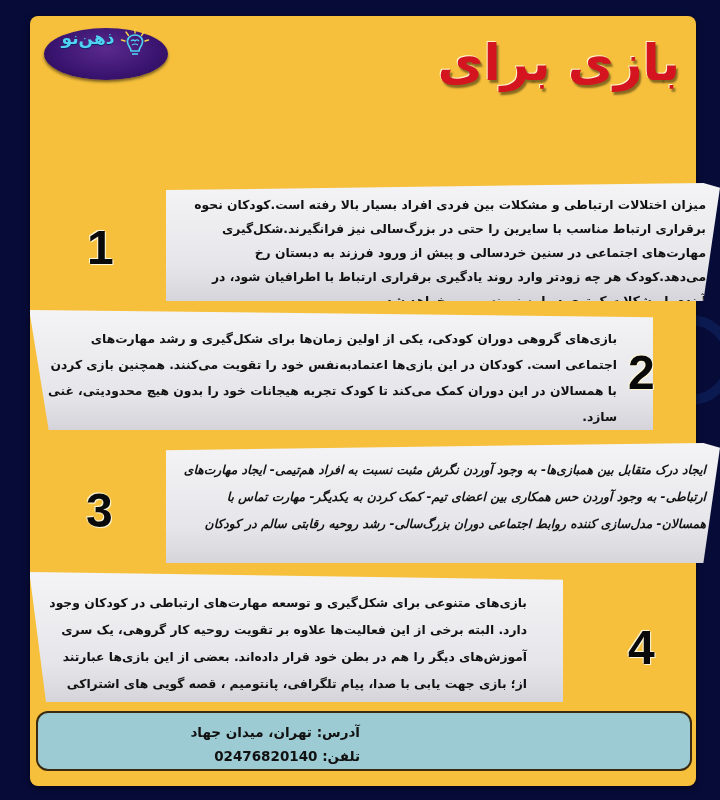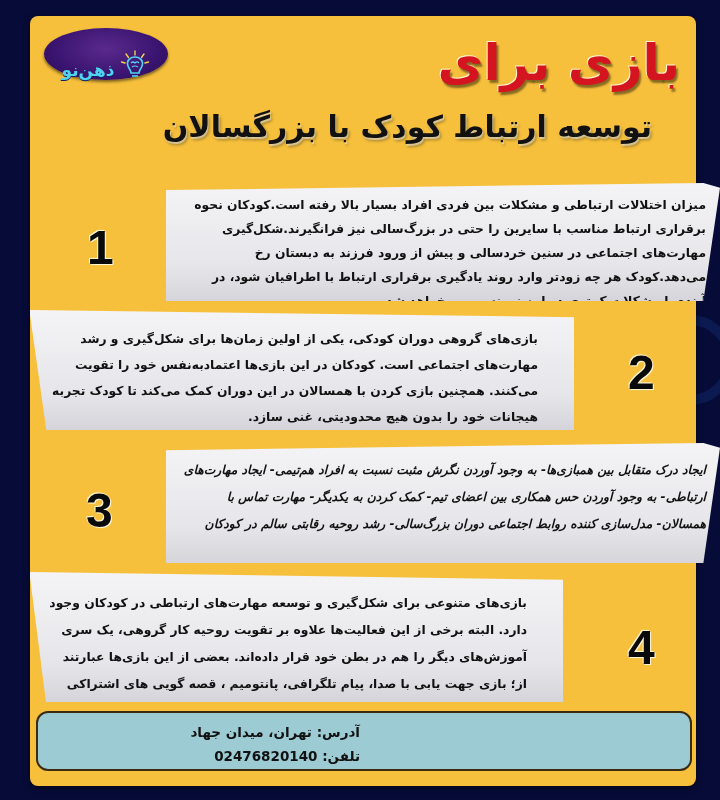--- a/index.html
+++ b/index.html
@@ -17,21 +17,21 @@
       position: absolute; left: 30px; top: 16px; width: 666px; height: 770px;
       background: #f6c03c;
       border-radius: 8px;
       box-shadow: 0 2px 6px rgba(0,0,0,0.6);
     }
     .logo {
       position: absolute; left: 44px; top: 28px; width: 124px; height: 52px;
       border-radius: 50%;
       background: radial-gradient(ellipse at 50% 40%, #5a2a8c 0%, #3a1470 60%, #2a0c55 100%);
       box-shadow: 0 2px 3px rgba(0,0,0,0.5);
-      display: flex; align-items: flex-end; justify-content: center; gap: 6px;
+      display: flex; align-items: flex-start; justify-content: center; gap: 6px;
     }
     .logo-text {
       color: #4fd3f0; font-weight: bold; font-size: 17px; direction: rtl;
       text-shadow: 0 1px 0 #102060;
     }
     .logo-brain { width: 30px; height: 30px; }
     .title-main {
       position: absolute; right: 40px; top: 38px;
       direction: rtl; color: #d4141e; font-weight: bold; font-size: 50px;
       text-shadow: 2px 3px 2px rgba(0,0,0,0.45), -1px -1px 0 #fff5d0;
@@ -47,21 +47,21 @@
       position: absolute;
       background: linear-gradient(180deg, #f4f4f6 0%, #e6e6ea 70%, #d4d4da 100%);
       box-shadow: 0 3px 4px rgba(0,0,0,0.35);
       direction: rtl;
       color: #111; font-weight: bold; font-size: 12.3px; line-height: 24px;
       padding: 10px 14px 8px 14px;
     }
     .card.right-slant { clip-path: polygon(0 6%, 97% 0, 100% 4%, 97% 100%, 0 100%); }
     .card.left-slant  { clip-path: polygon(0 0, 100% 6%, 100% 100%, 3% 100%, 0 4%); }
     .card-1 { left: 166px; top: 183px; width: 554px; height: 118px; }
-    .card-2 { left: 30px;  top: 310px; width: 544px; height: 120px; padding-top: 16px; line-height: 26px; }
+    .card-2 { left: 30px;  top: 310px; width: 623px; height: 120px; padding-top: 16px; line-height: 26px; }
     .card-3 { left: 166px; top: 443px; width: 554px; height: 120px; line-height: 27px; padding-top: 14px; font-style: italic; }
     .card-4 { left: 30px;  top: 572px; width: 533px; height: 130px; line-height: 27px; padding-top: 18px; }
     .card-2 p, .card-4 p { padding-right: 22px; }
     .num {
       position: absolute; font-weight: bold; font-size: 48px; color: #0a0a0a;
       text-shadow: 0 0 2px #fff6d8, 1px 1px 0 #fff6d8, -1px -1px 0 #fff6d8;
       font-family: "Liberation Sans", sans-serif;
     }
     .num-1 { left: 87px;  top: 220px; }
     .num-2 { left: 628px; top: 345px; }
@@ -101,21 +101,20 @@
         <line x1="1.5" y1="12" x2="5" y2="13"></line>
         <line x1="28.5" y1="12" x2="25" y2="13"></line>
       </g>
       <path d="M8 16 C6 11 10 7 15 7 C20 7 24 11 22 16 C21 19 19 20 19 23 L11 23 C11 20 9 19 8 16 Z" fill="none" stroke="#4fd3f0" stroke-width="1.6"></path>
       <path d="M11 13 Q13 11 15 13 Q17 11 19 13 M12 17 Q15 15 18 17" fill="none" stroke="#4fd3f0" stroke-width="1.2"></path>
       <line x1="12" y1="26" x2="18" y2="26" stroke="#4fd3f0" stroke-width="1.6"></line>
     </svg>
   </div>
 
   <h1 class="title-main">بازی برای</h1>
-  <h2 class="title-sub">توسعه ارتباط کودک با بزرگسالان</h2>
 
   <div class="num num-1">1</div>
   <div class="card card-1 right-slant">
     <p>میزان اختلالات ارتباطی و مشکلات بین فردی افراد بسیار بالا رفته است.کودکان نحوه برقراری ارتباط مناسب با سایرین را حتی در بزرگ‌سالی نیز فرانگیرند.شکل‌گیری مهارت‌های اجتماعی در سنین خردسالی و پیش از ورود فرزند به دبستان رخ می‌دهد.کودک هر چه زودتر وارد روند یادگیری برقراری ارتباط با اطرافیان شود، در آینده با مشکلات کمتری در این زمینه روبرو خواهد شد.</p>
   </div>
 
   <div class="card card-2 left-slant">
     <p>بازی‌های گروهی دوران کودکی، یکی از اولین زمان‌ها برای شکل‌گیری و رشد مهارت‌های اجتماعی است. کودکان در این بازی‌ها اعتمادبه‌نفس خود را تقویت می‌کنند. همچنین بازی کردن با همسالان در این دوران کمک می‌کند تا کودک تجربه هیجانات خود را بدون هیچ محدودیتی، غنی سازد.</p>
   </div>
   <div class="num num-2">2</div>

